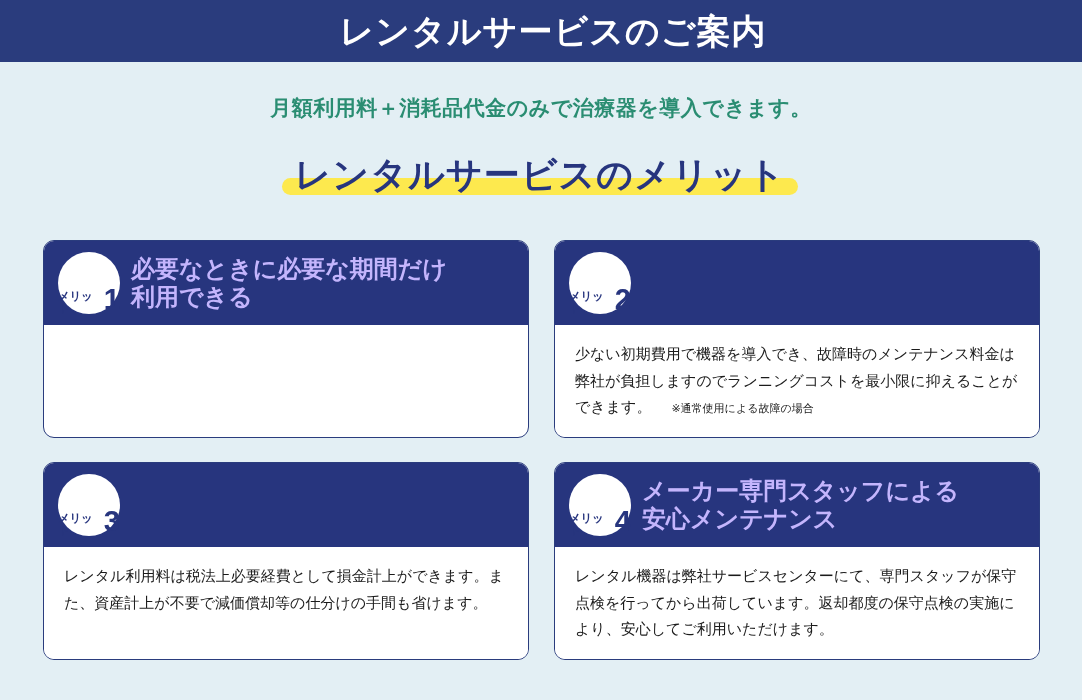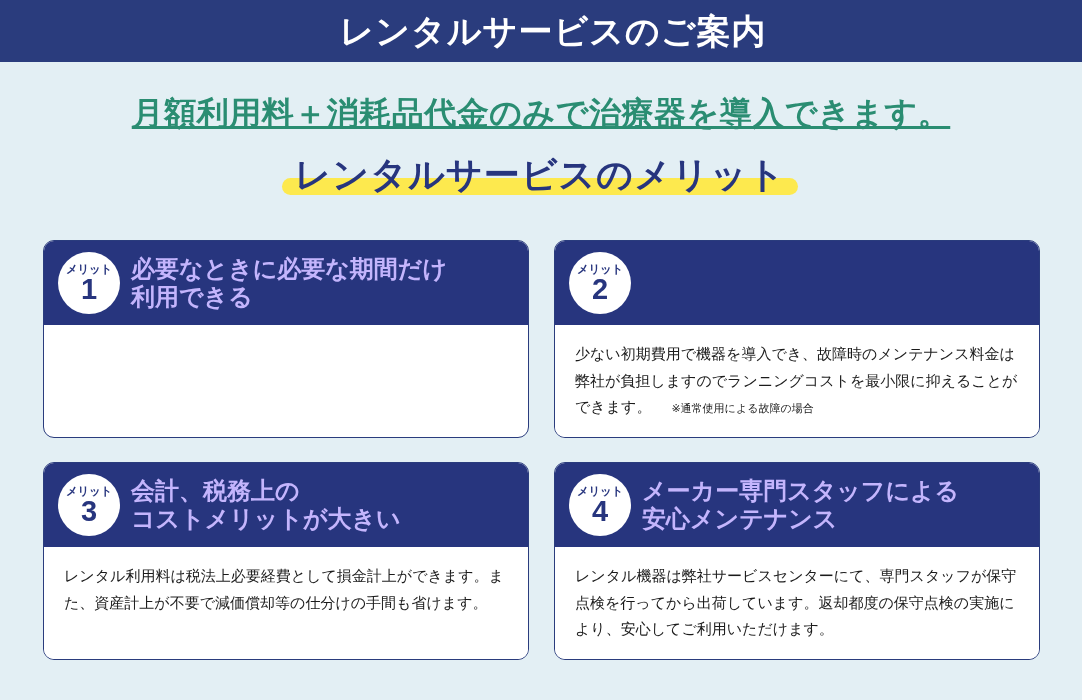--- a/index.html
+++ b/index.html
@@ -45,26 +45,25 @@
   }
 
   
   .lead-line {
     position: absolute;
     left: 0;
     top: 96px;
     width: 1082px;
     text-align: center;
     color: #2a8d72;
-    font-size: 32px;
+    font-size: 21px;
     font-weight: bold;
     letter-spacing: 0.5px;
     line-height: 1.1;
     white-space: nowrap;
-    text-decoration: underline;
   }
 
   .merit-heading-wrap {
     position: absolute;
     left: 0;
     top: 152px;
     width: 1080px;
     text-align: center;
     height: 60px;
   }
@@ -123,22 +122,22 @@
     min-height: 72px;
     box-sizing: border-box;
   }
   .badge {
     flex: 0 0 auto;
     width: 62px;
     height: 62px;
     border-radius: 50%;
     background: #ffffff;
     display: flex;
-    flex-direction: column;
-    align-items: center;
+    flex-direction: row;
+    align-items: flex-end;
     justify-content: center;
     margin-right: 11px;
   }
   .badge-label {
     color: #27357e;
     font-size: 11.5px;
     font-weight: bold;
     line-height: 1;
     letter-spacing: -0.3px;
     margin-top: 2px;
@@ -221,22 +220,20 @@
         <span class="card-text">少ない初期費用で機器を導入でき、故障時のメンテナンス料金は弊社が負担しますのでランニングコストを最小限に抑えることができます。</span><span class="card-note">※通常使用による故障の場合</span>
       </div>
     </div>
 
     <div class="card">
       <div class="card-head">
         <div class="badge">
           <span class="badge-label">メリット</span>
           <span class="badge-number">3</span>
         </div>
-        <div class="card-title">会計、税務上の
-コストメリットが大きい</div>
       </div>
       <div class="card-body">
         <span class="card-text">レンタル利用料は税法上必要経費として損金計上ができます。また、資産計上が不要で減価償却等の仕分けの手間も省けます。</span>
       </div>
     </div>
 
     <div class="card">
       <div class="card-head">
         <div class="badge">
           <span class="badge-label">メリット</span>

